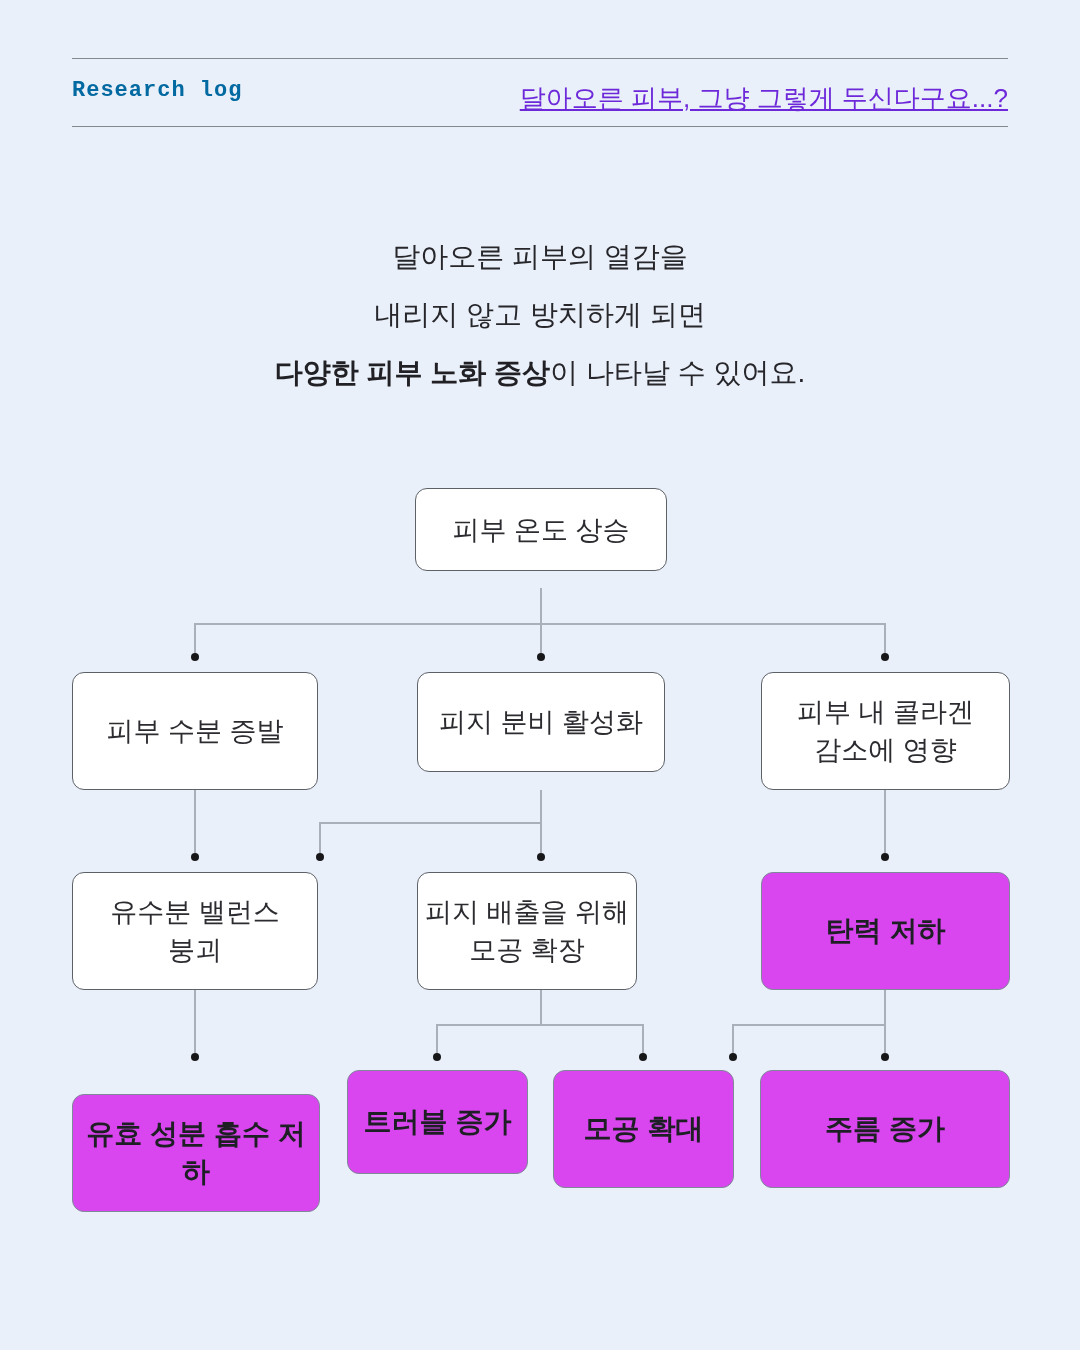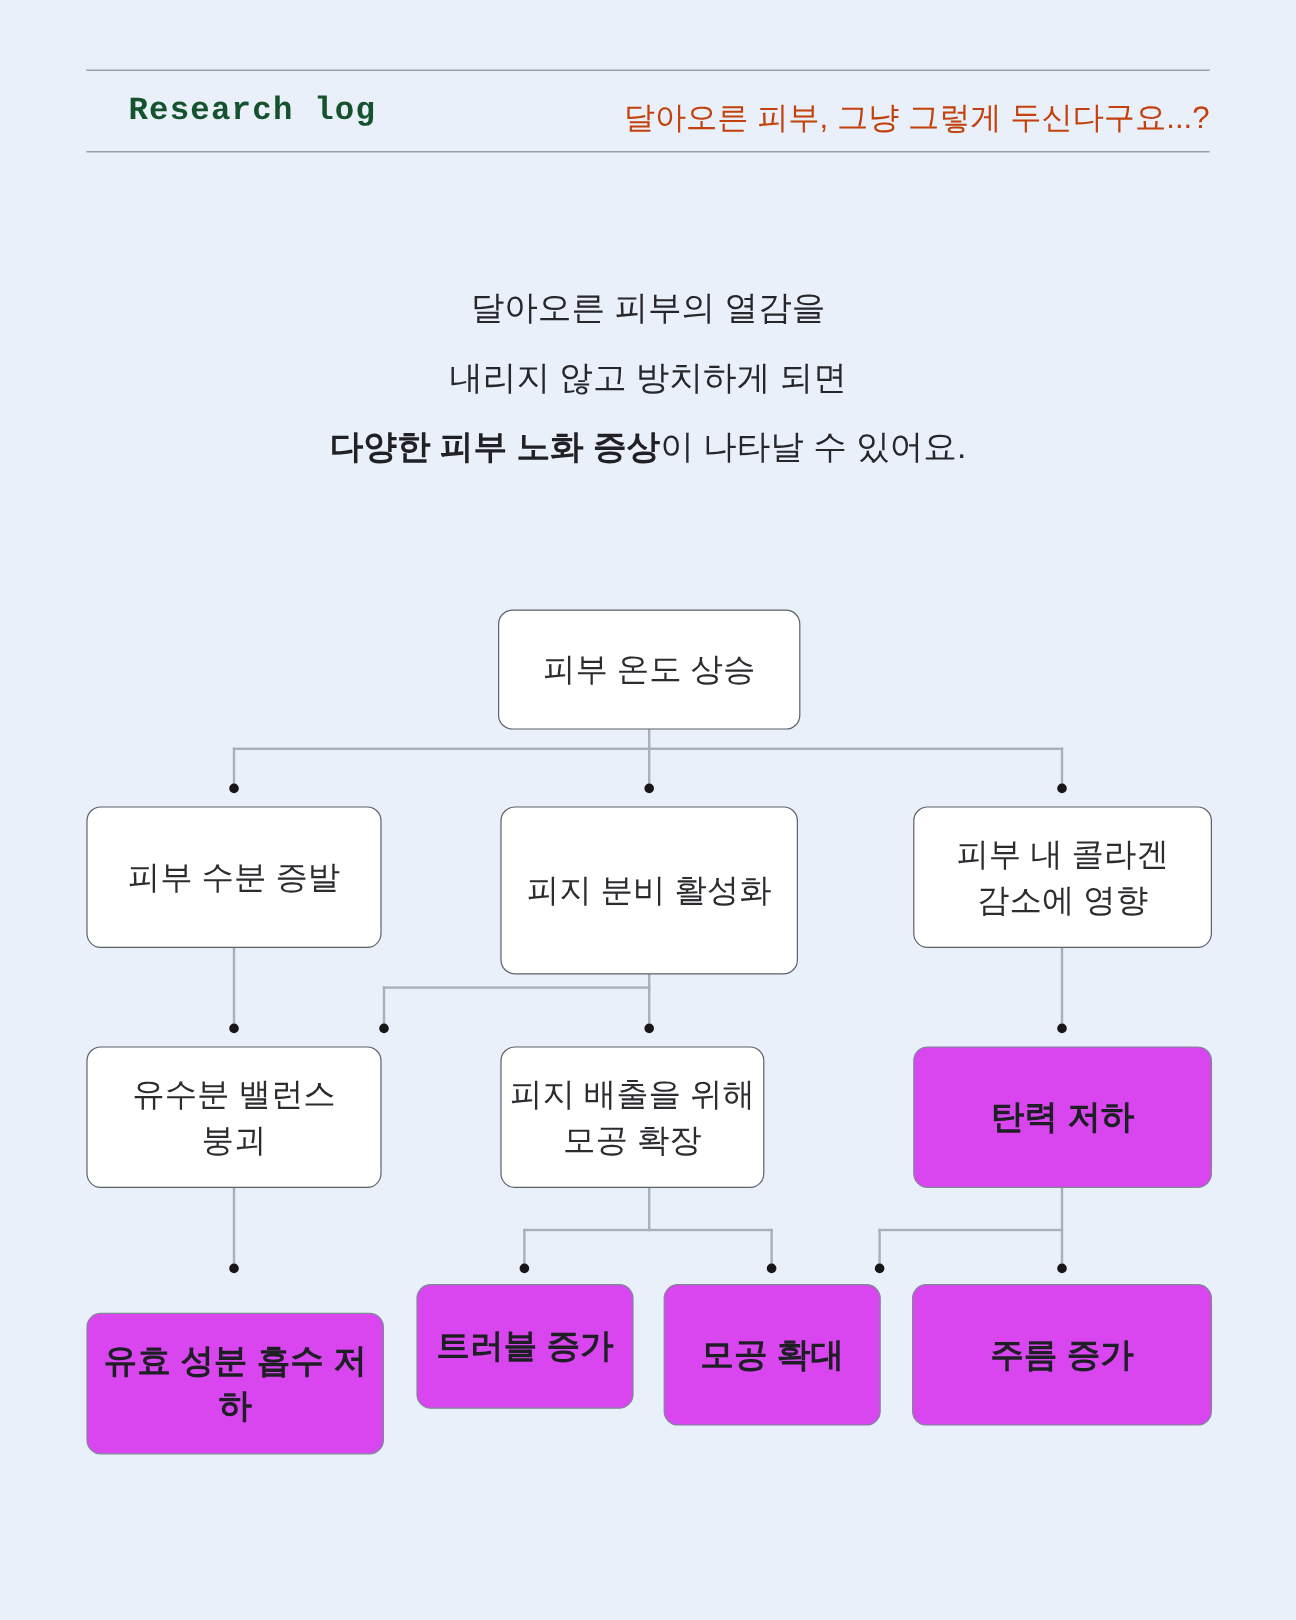--- a/index.html
+++ b/index.html
@@ -23,31 +23,31 @@
     background: #84888f;
   }
   .hairline.top { top: 58px; }
   .hairline.bottom { top: 126px; }
   .brand {
     position: absolute;
     left: 72px;
     top: 78px;
     font-family: "Liberation Mono", "DejaVu Sans Mono", monospace;
     font-weight: bold;
-    font-size: 27px;
+    font-size: 22px;
     letter-spacing: 1px;
-    color: #14532d;
-    margin-left: 35px;
+    color: #0369a1;
   }
   .tagline {
     position: absolute;
     right: 72px;
     top: 81px;
     font-size: 26px;
-    color: #c2410c;
+    color: #6d28d9;
+    text-decoration: underline;
   }
 
   
   .intro {
     position: absolute;
     left: 0;
     right: 0;
     top: 228px;
     text-align: center;
     font-size: 28px;
@@ -135,24 +135,24 @@
   <div class="v-line" style="left:642px; top:1024px; height:30px;"></div>
   <div class="v-line" style="left:884px; top:990px; height:63px;"></div>
   <div class="h-line" style="left:732px; top:1024px; width:154px;"></div>
   <div class="v-line" style="left:732px; top:1024px; height:30px;"></div>
   <div class="dot" style="left:191px; top:1053px;"></div>
   <div class="dot" style="left:433px; top:1053px;"></div>
   <div class="dot" style="left:639px; top:1053px;"></div>
   <div class="dot" style="left:729px; top:1053px;"></div>
   <div class="dot" style="left:881px; top:1053px;"></div>
 
-  <div class="node" style="left:415px; top:508px; width:252px; height:100px;">피부 온도 상승</div>
+  <div class="node" style="left:415px; top:488px; width:252px; height:83px;">피부 온도 상승</div>
 
   <div class="node" style="left:72px; top:672px; width:246px; height:118px;">피부 수분 증발</div>
-  <div class="node" style="left:417px; top:672px; width:248px; height:140px;">피지 분비 활성화</div>
+  <div class="node" style="left:417px; top:672px; width:248px; height:100px;">피지 분비 활성화</div>
   <div class="node" style="left:761px; top:672px; width:249px; height:118px;">피부 내 콜라겐
 감소에 영향</div>
 
   <div class="node" style="left:72px; top:872px; width:246px; height:118px;">유수분 밸런스
 붕괴</div>
   <div class="node" style="left:417px; top:872px; width:220px; height:118px;">피지 배출을 위해
 모공 확장</div>
   <div class="node shaded" style="left:761px; top:872px; width:249px; height:118px;">탄력 저하</div>
 
   <div class="node shaded" style="left:72px; top:1070px; width:248px; height:118px;margin-top:24px;">유효 성분 흡수 저하</div>

